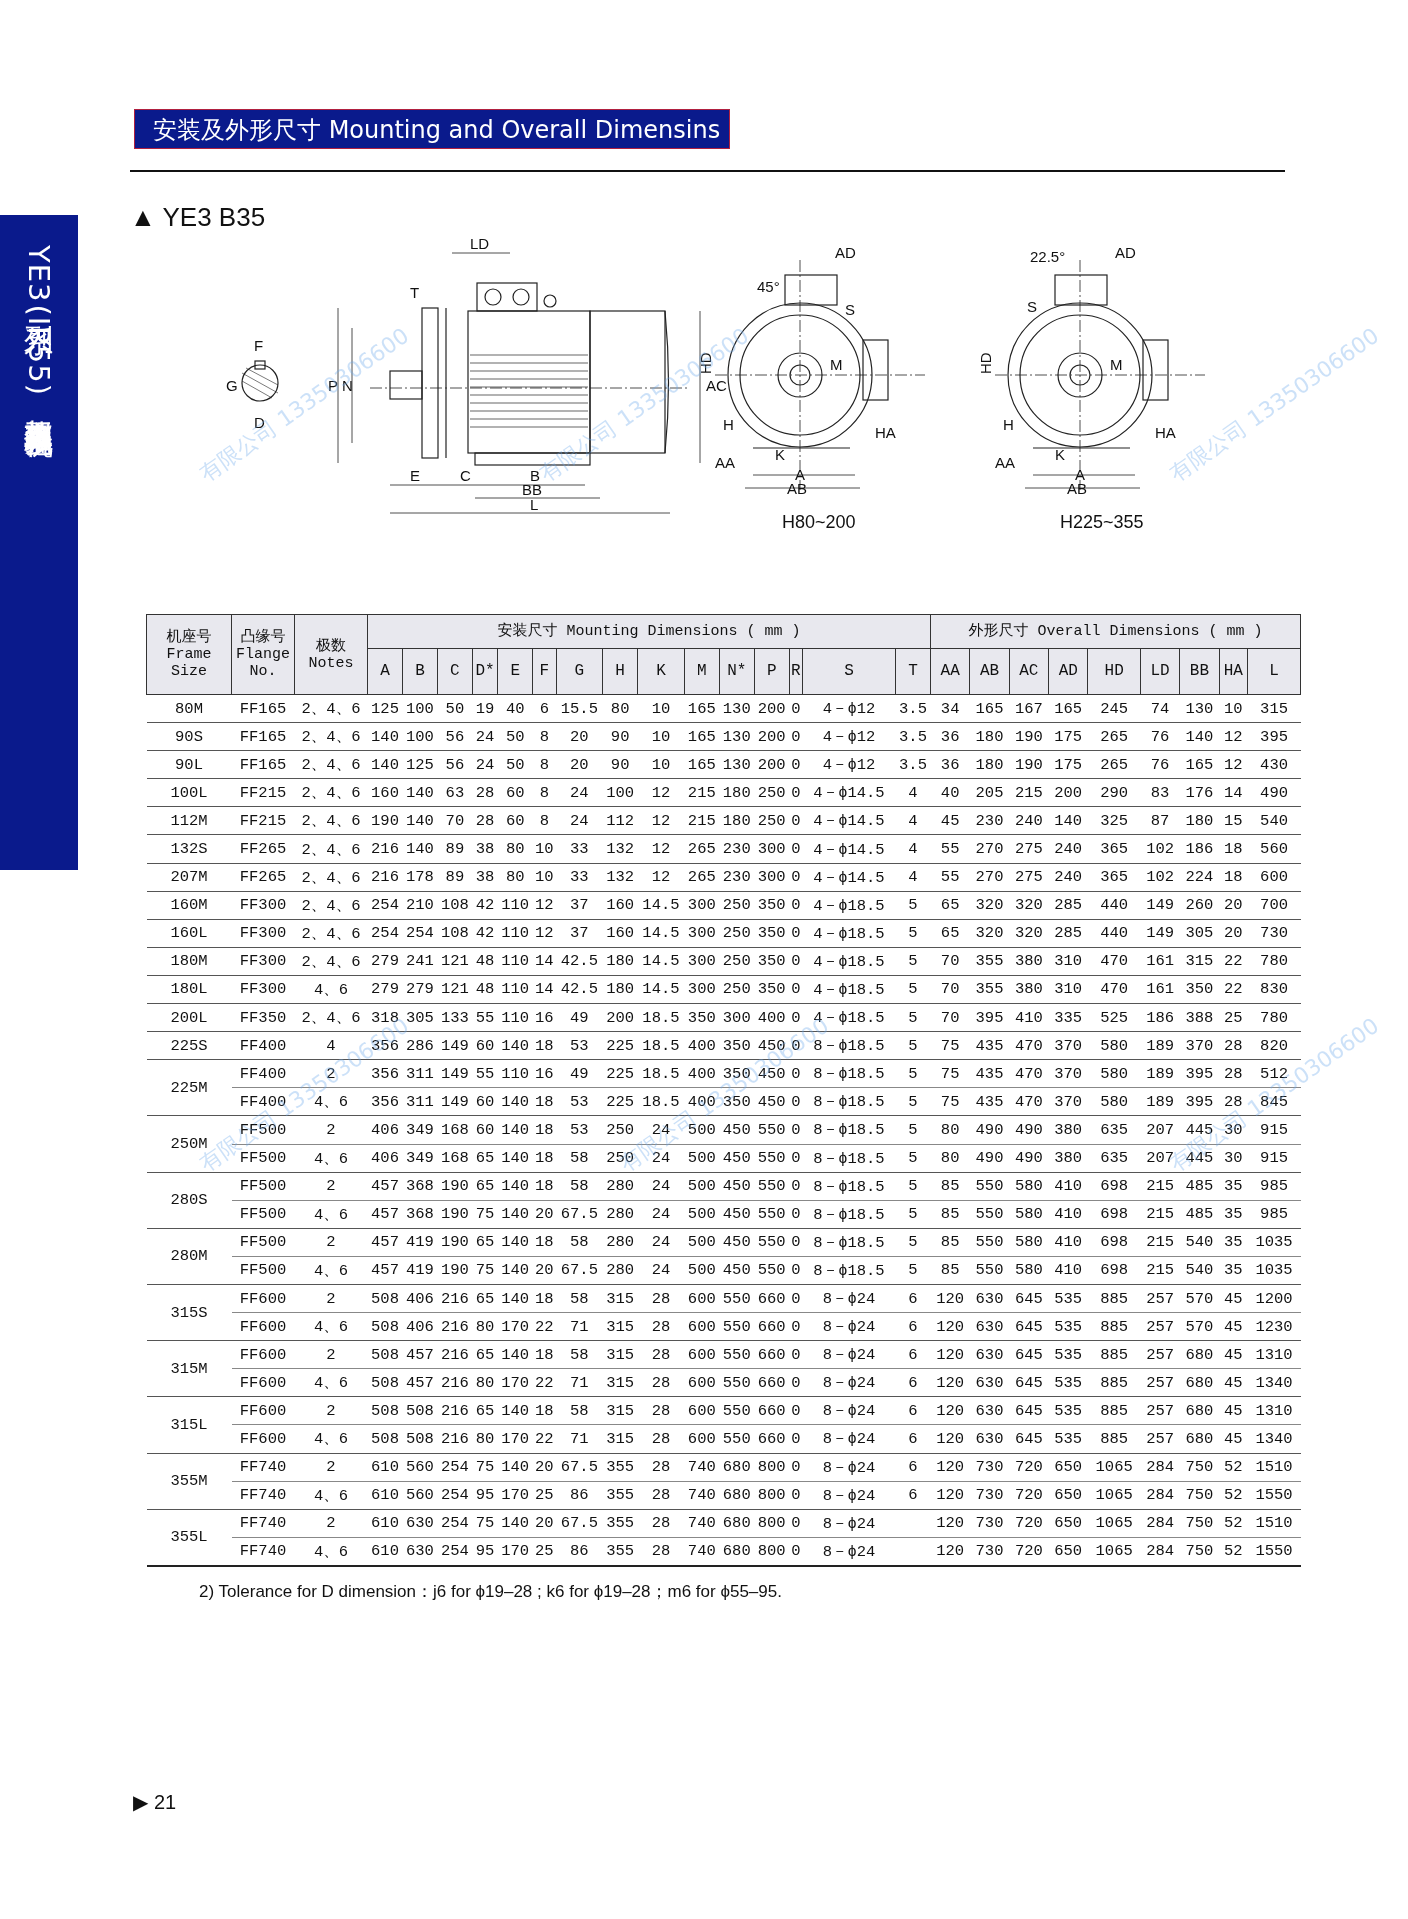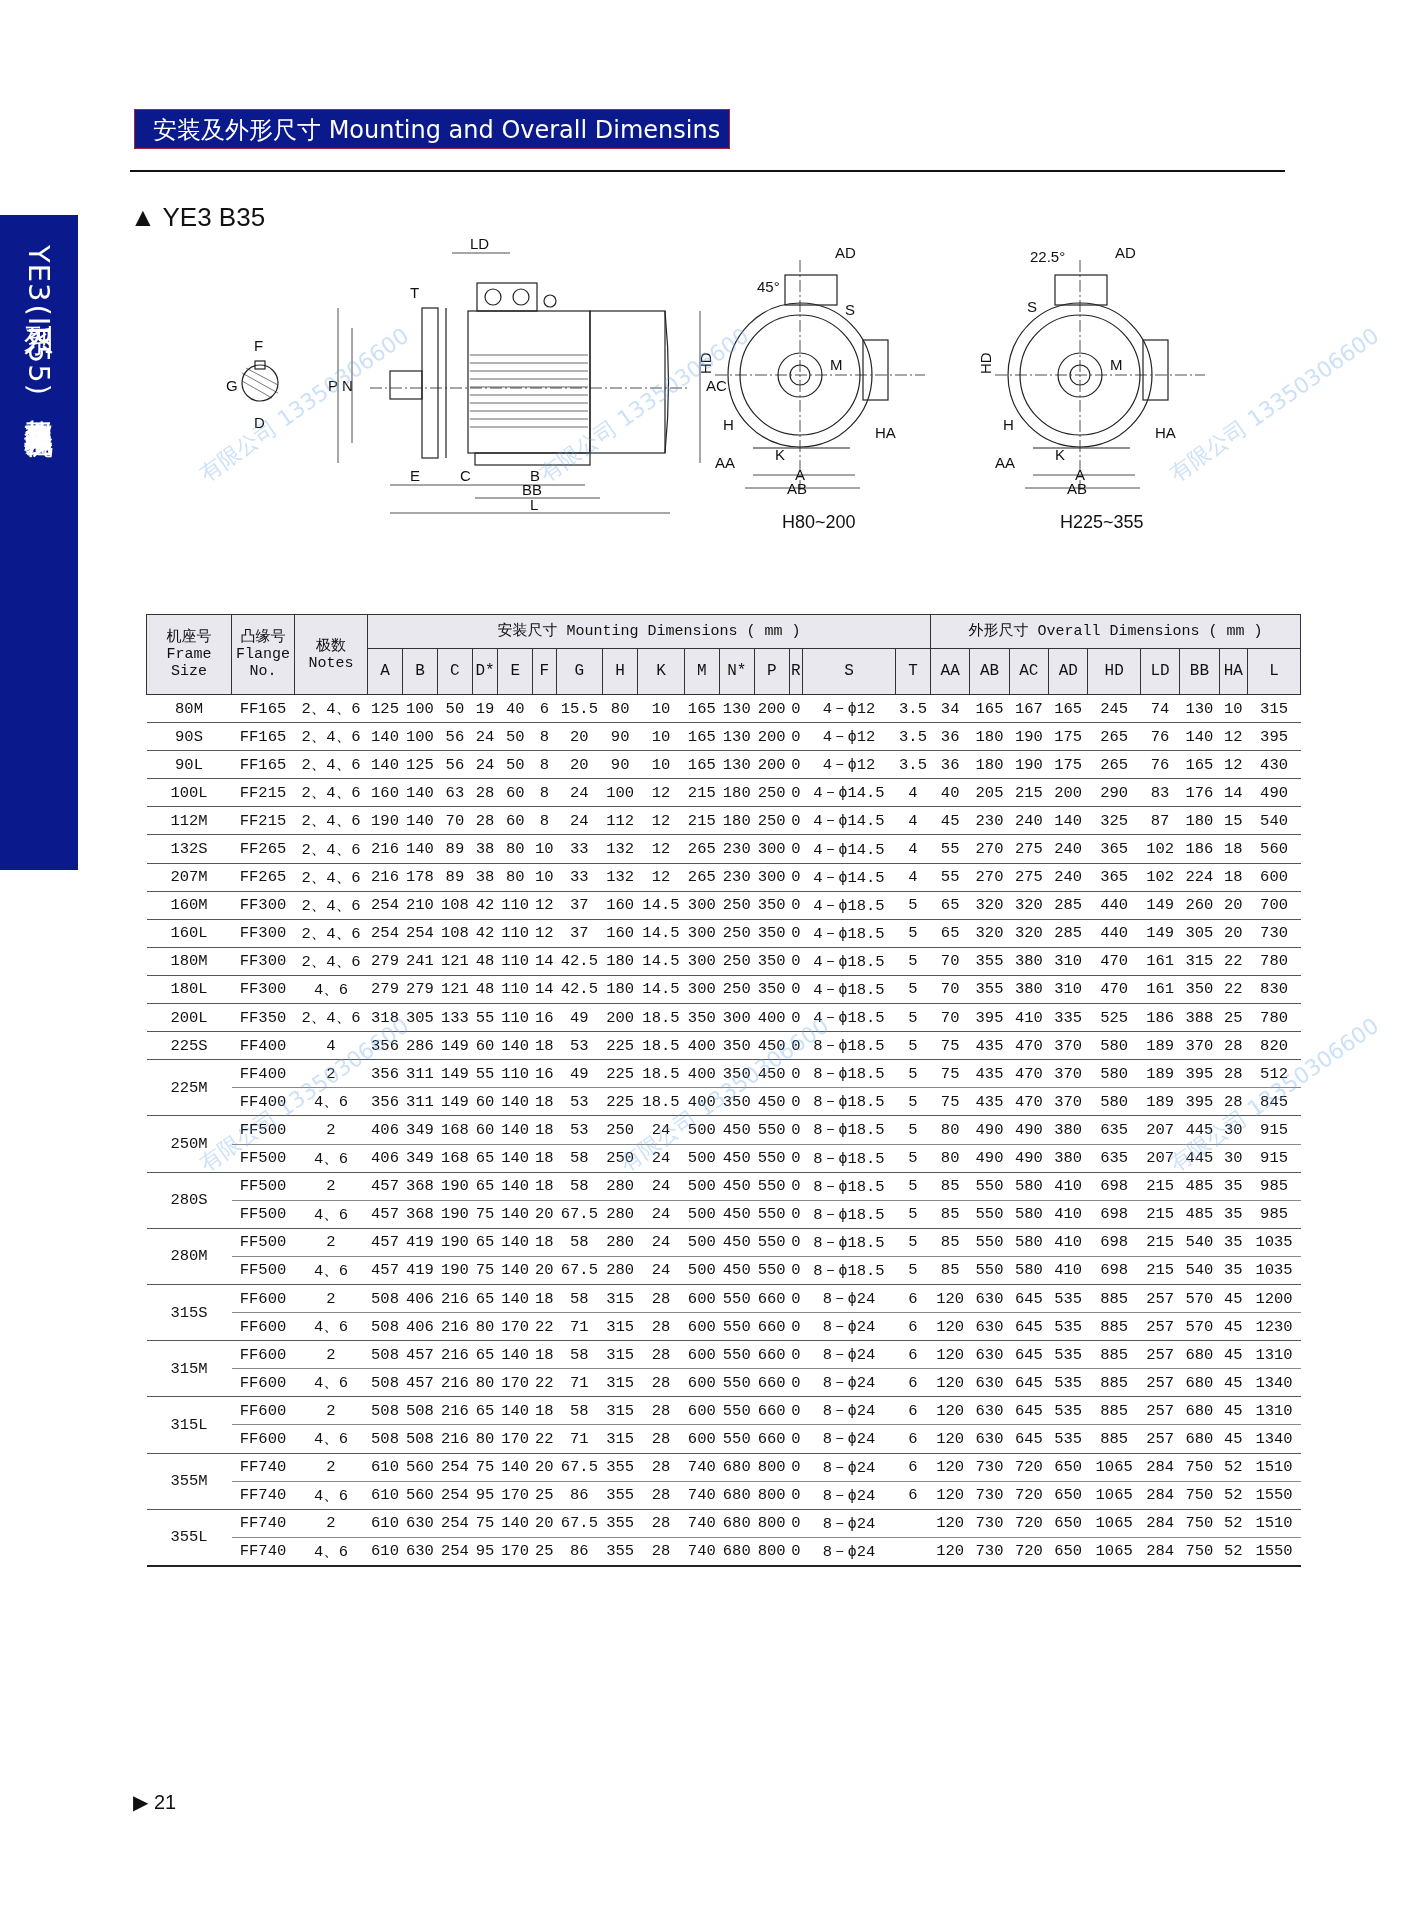--- a/index.html
+++ b/index.html
@@ -1102,20 +1102,21 @@
         <td>1065</td>
         <td>284</td>
         <td>750</td>
         <td>52</td>
         <td>1550</td>
       </tr>
     </tbody>
 </table>
 
 <div class="notes">
+  <div class="indent">2) Tolerance for D dimension：j6 for ϕ19–28 ; k6 for ϕ19–28；m6 for ϕ55–95.</div>
 </div>
 
 <div class="page-num">
   <span>▶</span>
   <span>21</span>
 </div>
 
 <div class="wm" style="left:180px;top:390px">有限公司 13350306600</div>
 <div class="wm" style="left:520px;top:390px">有限公司 13350306600</div>
 <div class="wm" style="left:1150px;top:390px">有限公司 13350306600</div>

